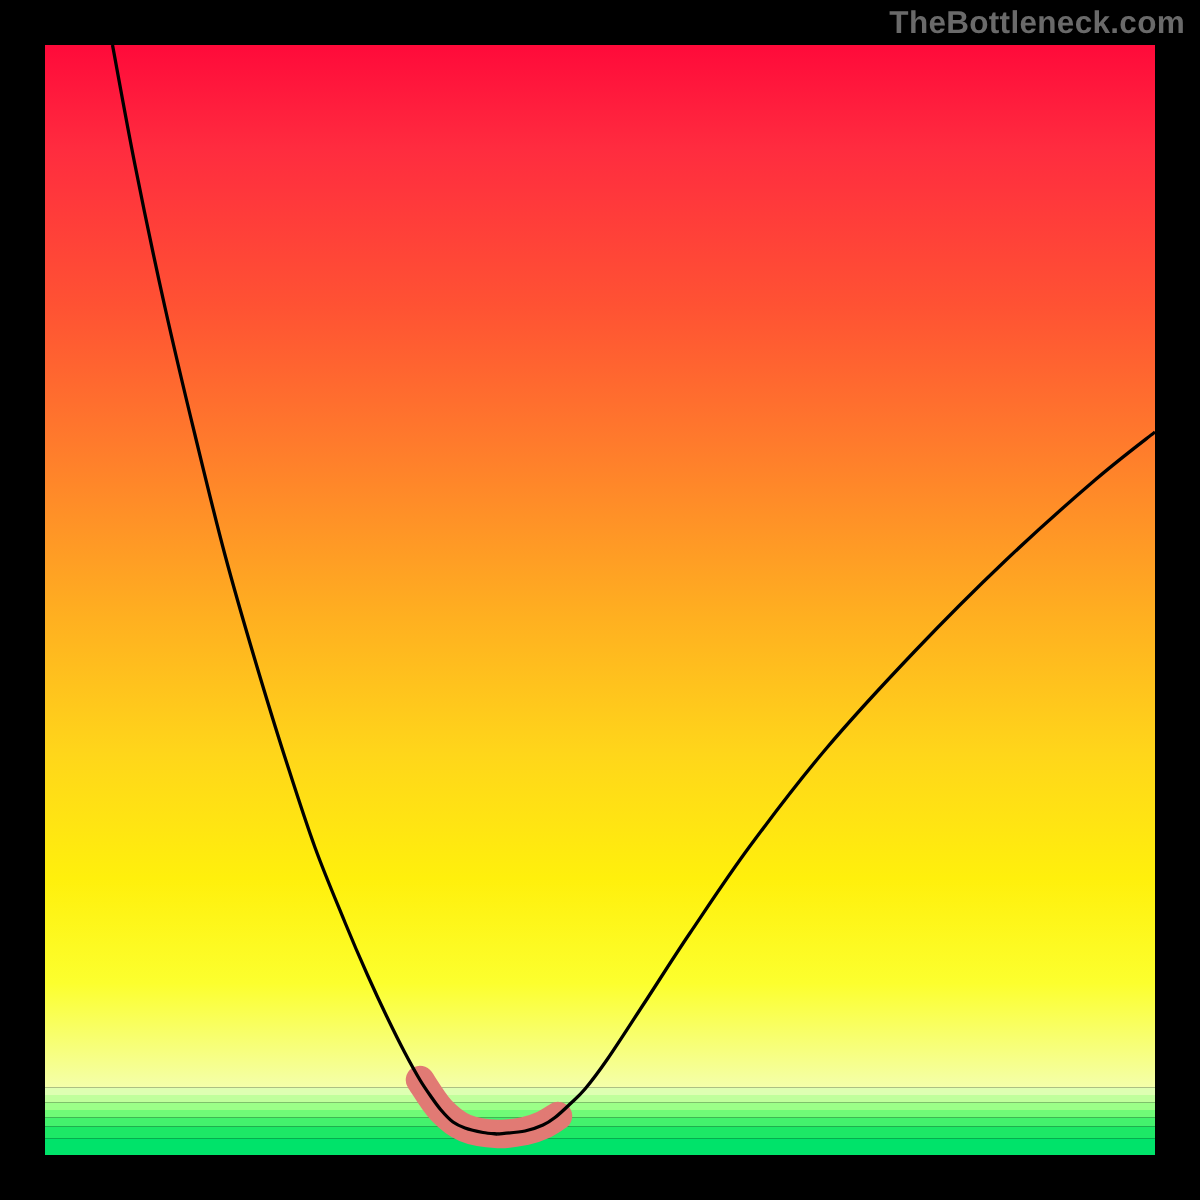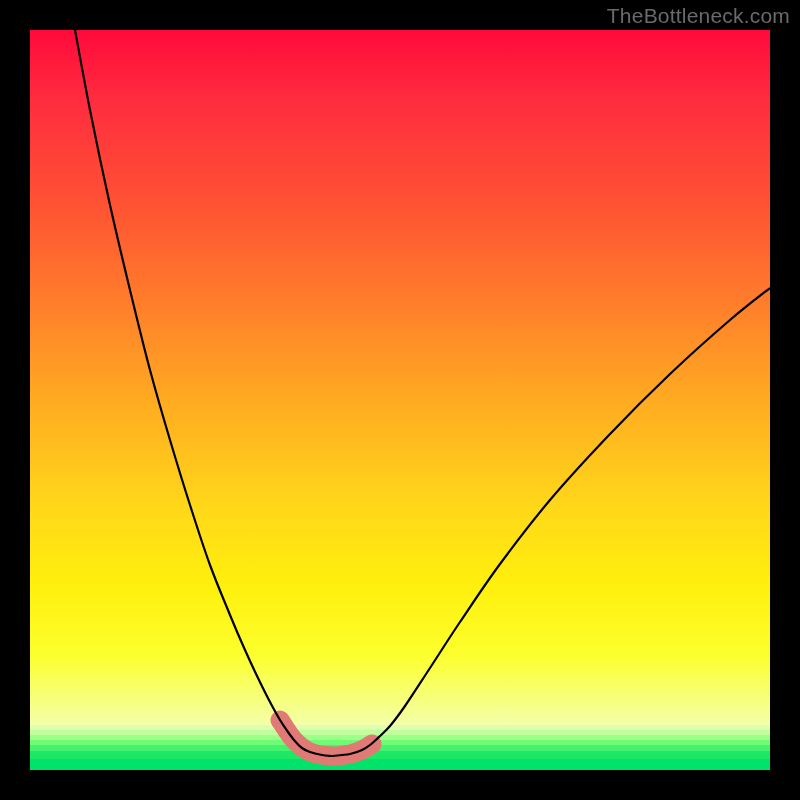--- a/index.html
+++ b/index.html
@@ -42,21 +42,21 @@
   .stripe {
     position: absolute;
     left: 0; right: 0;
   }
   .watermark {
     position: absolute;
     top: 4px;
     right: 10px;
     color: #6a6a6a;
     font-size: 21px;
-    font-weight: 400;
+    font-weight: 700;
     letter-spacing: 0.2px;
     user-select: none;
   }
   svg.curves {
     position: absolute;
     inset: 0;
     width: 100%;
     height: 100%;
   }
 </style>

